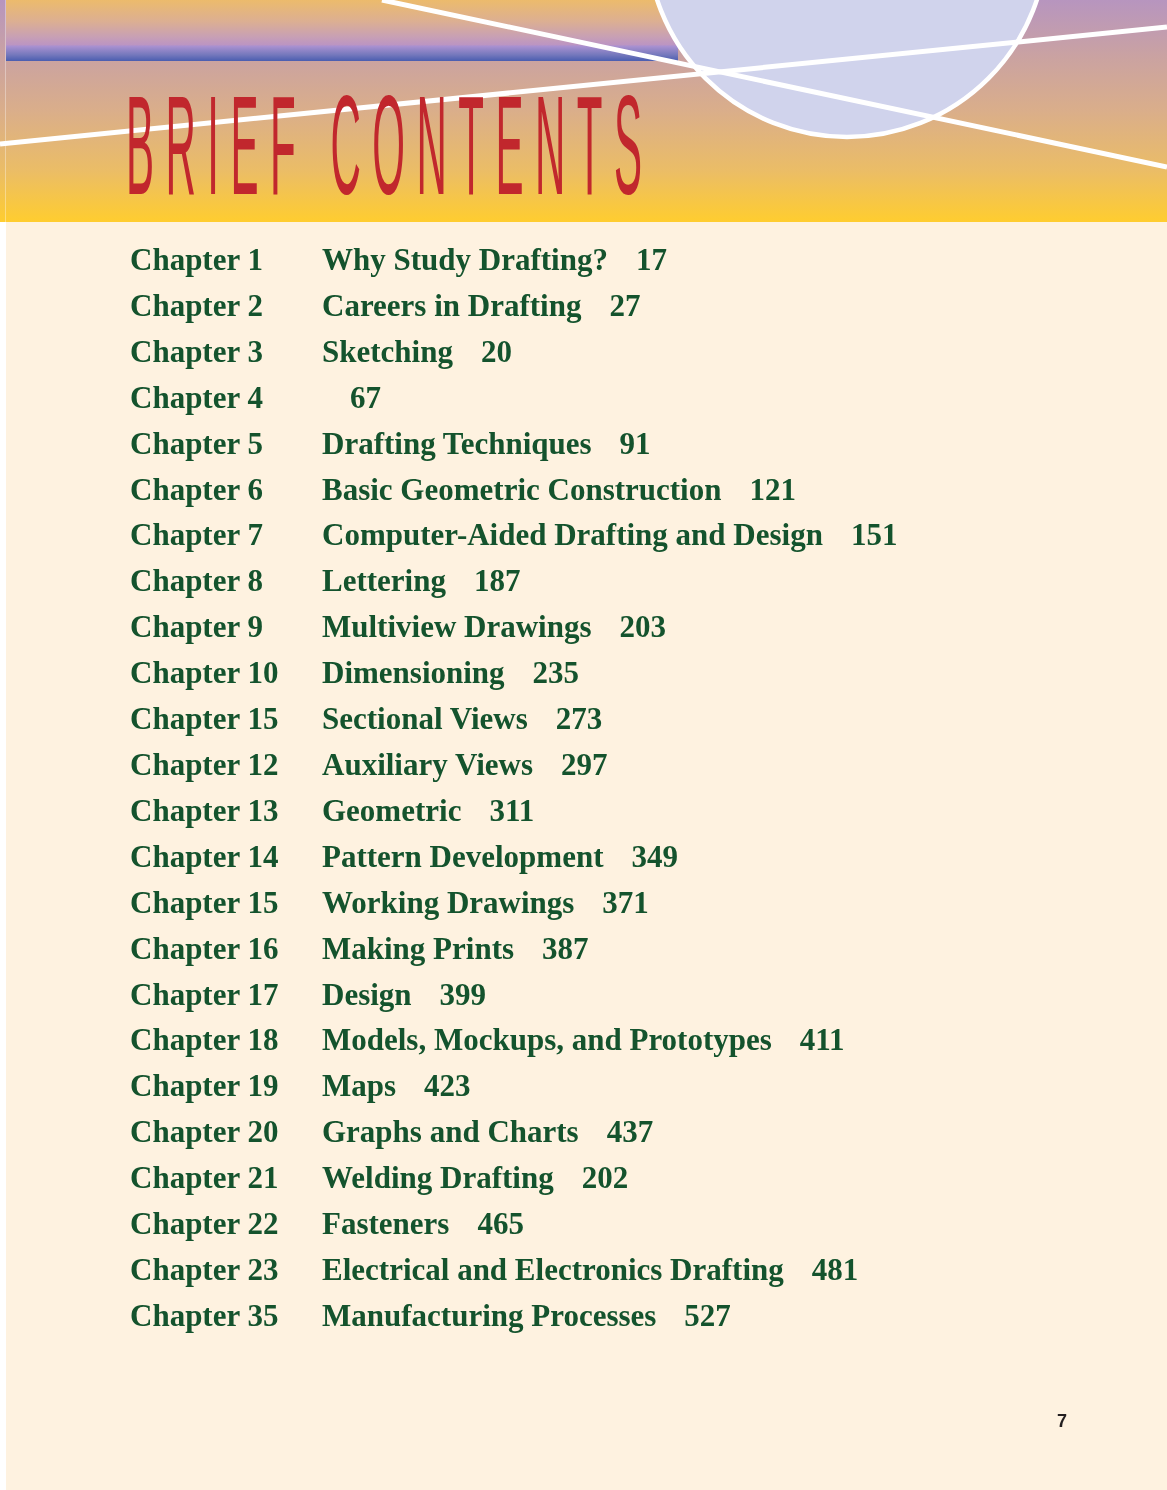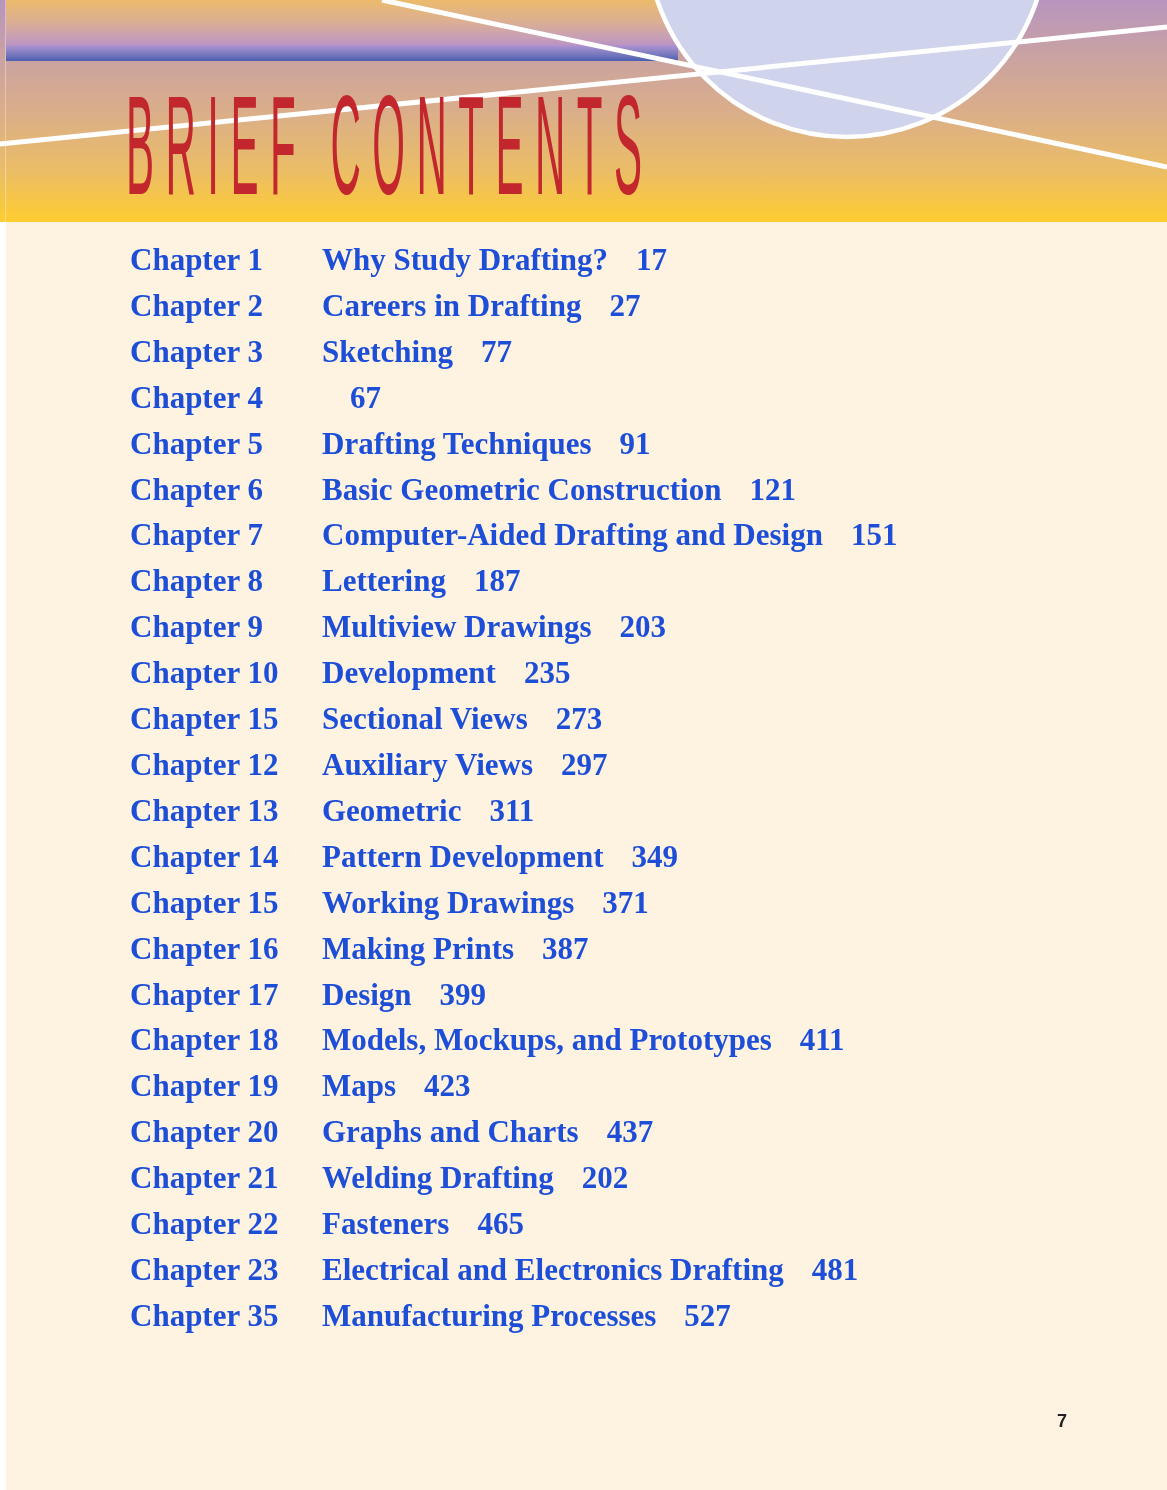--- a/index.html
+++ b/index.html
@@ -40,21 +40,21 @@
       left: 130px;
       top: 237px;
       width: 1000px;
       margin: 0;
       padding: 0;
       list-style: none;
       font-family: "Liberation Serif", serif;
       font-weight: bold;
       font-size: 31px;
       line-height: 45.92px;
-      color: #1d4ed8;
+      color: #14532d;
     }
     .toc-row {
       display: flex;
       height: 45.92px;
       white-space: nowrap;
     }
     .toc-label {
       width: 192px;
       flex: 0 0 192px;
     }
@@ -117,21 +117,21 @@
       <span class="toc-page">17</span>
     </li>
   <li class="toc-row">
       <span class="toc-label">Chapter 2</span>
       <span class="toc-title">Careers in Drafting</span>
       <span class="toc-page">27</span>
     </li>
   <li class="toc-row">
       <span class="toc-label">Chapter 3</span>
       <span class="toc-title">Sketching</span>
-      <span class="toc-page">77</span>
+      <span class="toc-page">20</span>
     </li>
   <li class="toc-row">
       <span class="toc-label">Chapter 4</span>
       <span class="toc-page">67</span>
     </li>
   <li class="toc-row">
       <span class="toc-label">Chapter 5</span>
       <span class="toc-title">Drafting Techniques</span>
       <span class="toc-page">91</span>
     </li>
@@ -150,21 +150,21 @@
       <span class="toc-title">Lettering</span>
       <span class="toc-page">187</span>
     </li>
   <li class="toc-row">
       <span class="toc-label">Chapter 9</span>
       <span class="toc-title">Multiview Drawings</span>
       <span class="toc-page">203</span>
     </li>
   <li class="toc-row">
       <span class="toc-label">Chapter 10</span>
-      <span class="toc-title">Development</span>
+      <span class="toc-title">Dimensioning</span>
       <span class="toc-page">235</span>
     </li>
   <li class="toc-row">
       <span class="toc-label">Chapter 15</span>
       <span class="toc-title">Sectional Views</span>
       <span class="toc-page">273</span>
     </li>
   <li class="toc-row">
       <span class="toc-label">Chapter 12</span>
       <span class="toc-title">Auxiliary Views</span>

